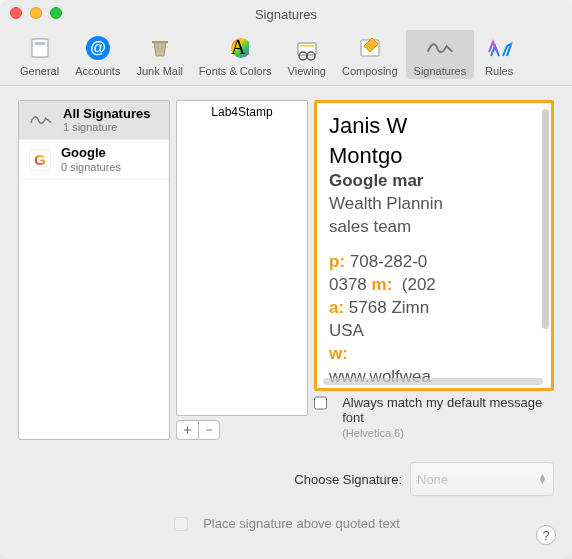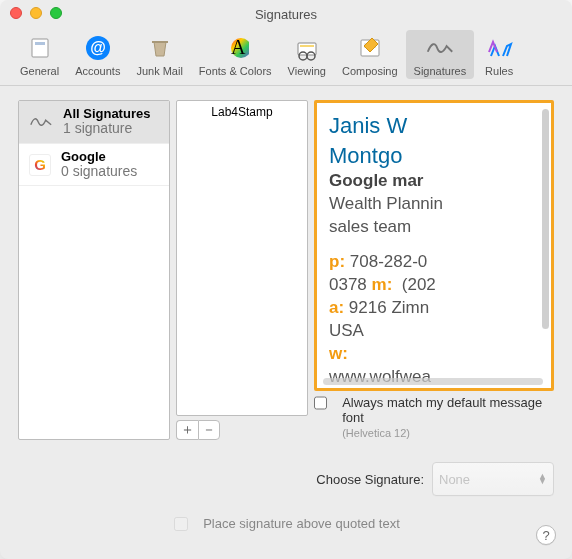--- a/index.html
+++ b/index.html
@@ -19,39 +19,39 @@
 .tb-label { font-size: 11px; color: #535353; margin-top: 1px; }
 .content { flex: 1; padding: 14px 18px; display: flex; flex-direction: column; }
 .cols { display: flex; gap: 6px; height: 340px; }
 .col { display: flex; flex-direction: column; }
 .listbox { flex: 1; background: #fff; border: 1px solid #bdbdbd; border-radius: 2px; overflow: hidden; position: relative;}
 .acct-item { display: flex; align-items: center; gap: 10px; padding: 6px 10px; border-bottom: 0.5px solid #eee; }
 .acct-item.selected { background: #e3e3e3; }
 .acct-icon { width: 24px; height: 20px; display: flex; align-items: center; justify-content: center; }
 .acct-text { display: flex; flex-direction: column; line-height: 1.1; }
 .acct-name { font-size: 13px; font-weight: 600; color: #000; }
-.acct-sub { font-size: 14px; color: #777; }
+.acct-sub { font-size: 11px; color: #777; }
 .sig-item { padding: 4px 8px; font-size: 12px; text-align: center; }
 .preview { flex: 1; background: #fff; border: 3px solid #f5a623; border-radius: 2px; overflow: hidden; position: relative; color: #555; }
 .preview-inner { padding: 8px 12px; font-size: 17px; line-height: 1.35; height:100%; overflow:hidden;}
-.preview-name { font-size: 22px; color: #0369a1; white-space: nowrap; }
+.preview-name { font-size: 22px; color: #000000; white-space: nowrap; }
 .preview-role { font-weight: 700; color: #444; }
 .preview .lbl { color: #f39c12; font-weight: 600; }
 .hscroll { position: absolute; bottom: 3px; left: 6px; right: 8px; height: 7px; background: #ccc; border-radius: 4px; opacity: 0.7; }
 .vscroll { position: absolute; top: 6px; right: 2px; width: 7px; height: 220px; background: #bbb; border-radius: 4px; opacity: 0.7;}
 .addremove { display: flex; margin-top: 4px; }
 .ar-btn { width: 22px; height: 20px; background: #fff; border: 1px solid #bdbdbd; display: flex; align-items: center; justify-content: center; font-size: 14px; color: #666; cursor: pointer;}
 .ar-btn:first-child { border-right: none; border-top-left-radius:4px; border-bottom-left-radius:4px;}
 .ar-btn:last-child { border-top-right-radius:4px; border-bottom-right-radius:4px;}
 .checkbox-row { display: flex; align-items: flex-start; gap: 15px; margin: 4px 0 0 2px; color: #333; font-size: 13px;}
 .checkbox-row.indent { margin-left: 0; }
 .sublabel { font-size: 11px; color: #999; margin-left: 0; }
 input[type=checkbox] { width: 14px; height: 14px; margin-top: 1px;}
 .choose-row { display: flex; align-items: center; justify-content: flex-end; gap: 8px; margin-top: 22px; color: #333;}
-.select { display: inline-flex; align-items: center; background: linear-gradient(#fff,#f5f5f5); border: 1px solid #c8c8c8; border-radius: 4px; height: 22px; padding: 16px 6px; color: #aaa; width: 122px; justify-content: space-between; box-shadow: 0 0.5px 0.5px rgba(0,0,0,0.05); gap: 10px;}
+.select { display: inline-flex; align-items: center; background: linear-gradient(#fff,#f5f5f5); border: 1px solid #c8c8c8; border-radius: 4px; height: 22px; padding: 16px 6px; color: #aaa; width: 144px; justify-content: space-between; box-shadow: 0 0.5px 0.5px rgba(0,0,0,0.05); gap: 10px;}
 .select .chev { font-size: 9px; color: #888; display:flex; flex-direction:column; line-height:0.6;}
 .place-row { display: flex; justify-content: center; margin-top: 16px; }
 .help { position: absolute; right: 16px; bottom: 14px; width: 20px; height: 20px; border-radius: 50%; border: 1px solid #bbb; background: #fff; display: flex; align-items: center; justify-content: center; font-size: 13px; color: #666; cursor: pointer; box-shadow: 0 0.5px 0.5px rgba(0,0,0,0.1);}
 .sig-scribble{color:#777;}
 .google-g{font-family:Arial;font-weight:bold;}
 </style>
 </head>
 <body>
 
 <div class="window">
@@ -193,33 +193,33 @@
         <div class="preview">
           <div class="vscroll"></div>
           <div class="preview-inner">
             <div class="preview-name">Janis W</div>
             <div class="preview-name">Montgo</div>
             <div class="preview-role">Google mar</div>
             <div>Wealth Plannin</div>
             <div style="margin-bottom:12px">sales team</div>
             <div><span class="lbl">p:</span> <span>708-282-0</span></div>
             <div><span>0378</span> <span class="lbl">m:</span>&nbsp; <span>(202</span></div>
-            <div><span class="lbl">a:</span> <span>9216 Zimn</span></div>
+            <div><span class="lbl">a:</span> <span>5768 Zimn</span></div>
             <div>USA</div>
             <div><span class="lbl">w:</span></div>
             <div>www.wolfwea</div>
 
           </div>
           <div class="hscroll"></div>
         </div>
         <div class="checkbox-row indent">
           <input type="checkbox" style="">
           <div>
             <span>Always match my default message font</span><br>
-            <span class="sublabel">(Helvetica 12)</span>
+            <span class="sublabel">(Helvetica 6)</span>
           </div>
         </div>
       </div>
     </div>
 
     <div class="choose-row">
       <span>Choose Signature:</span>
       <div class="select" style="opacity:0.6">
         <span>None</span>
         <span class="chev">

